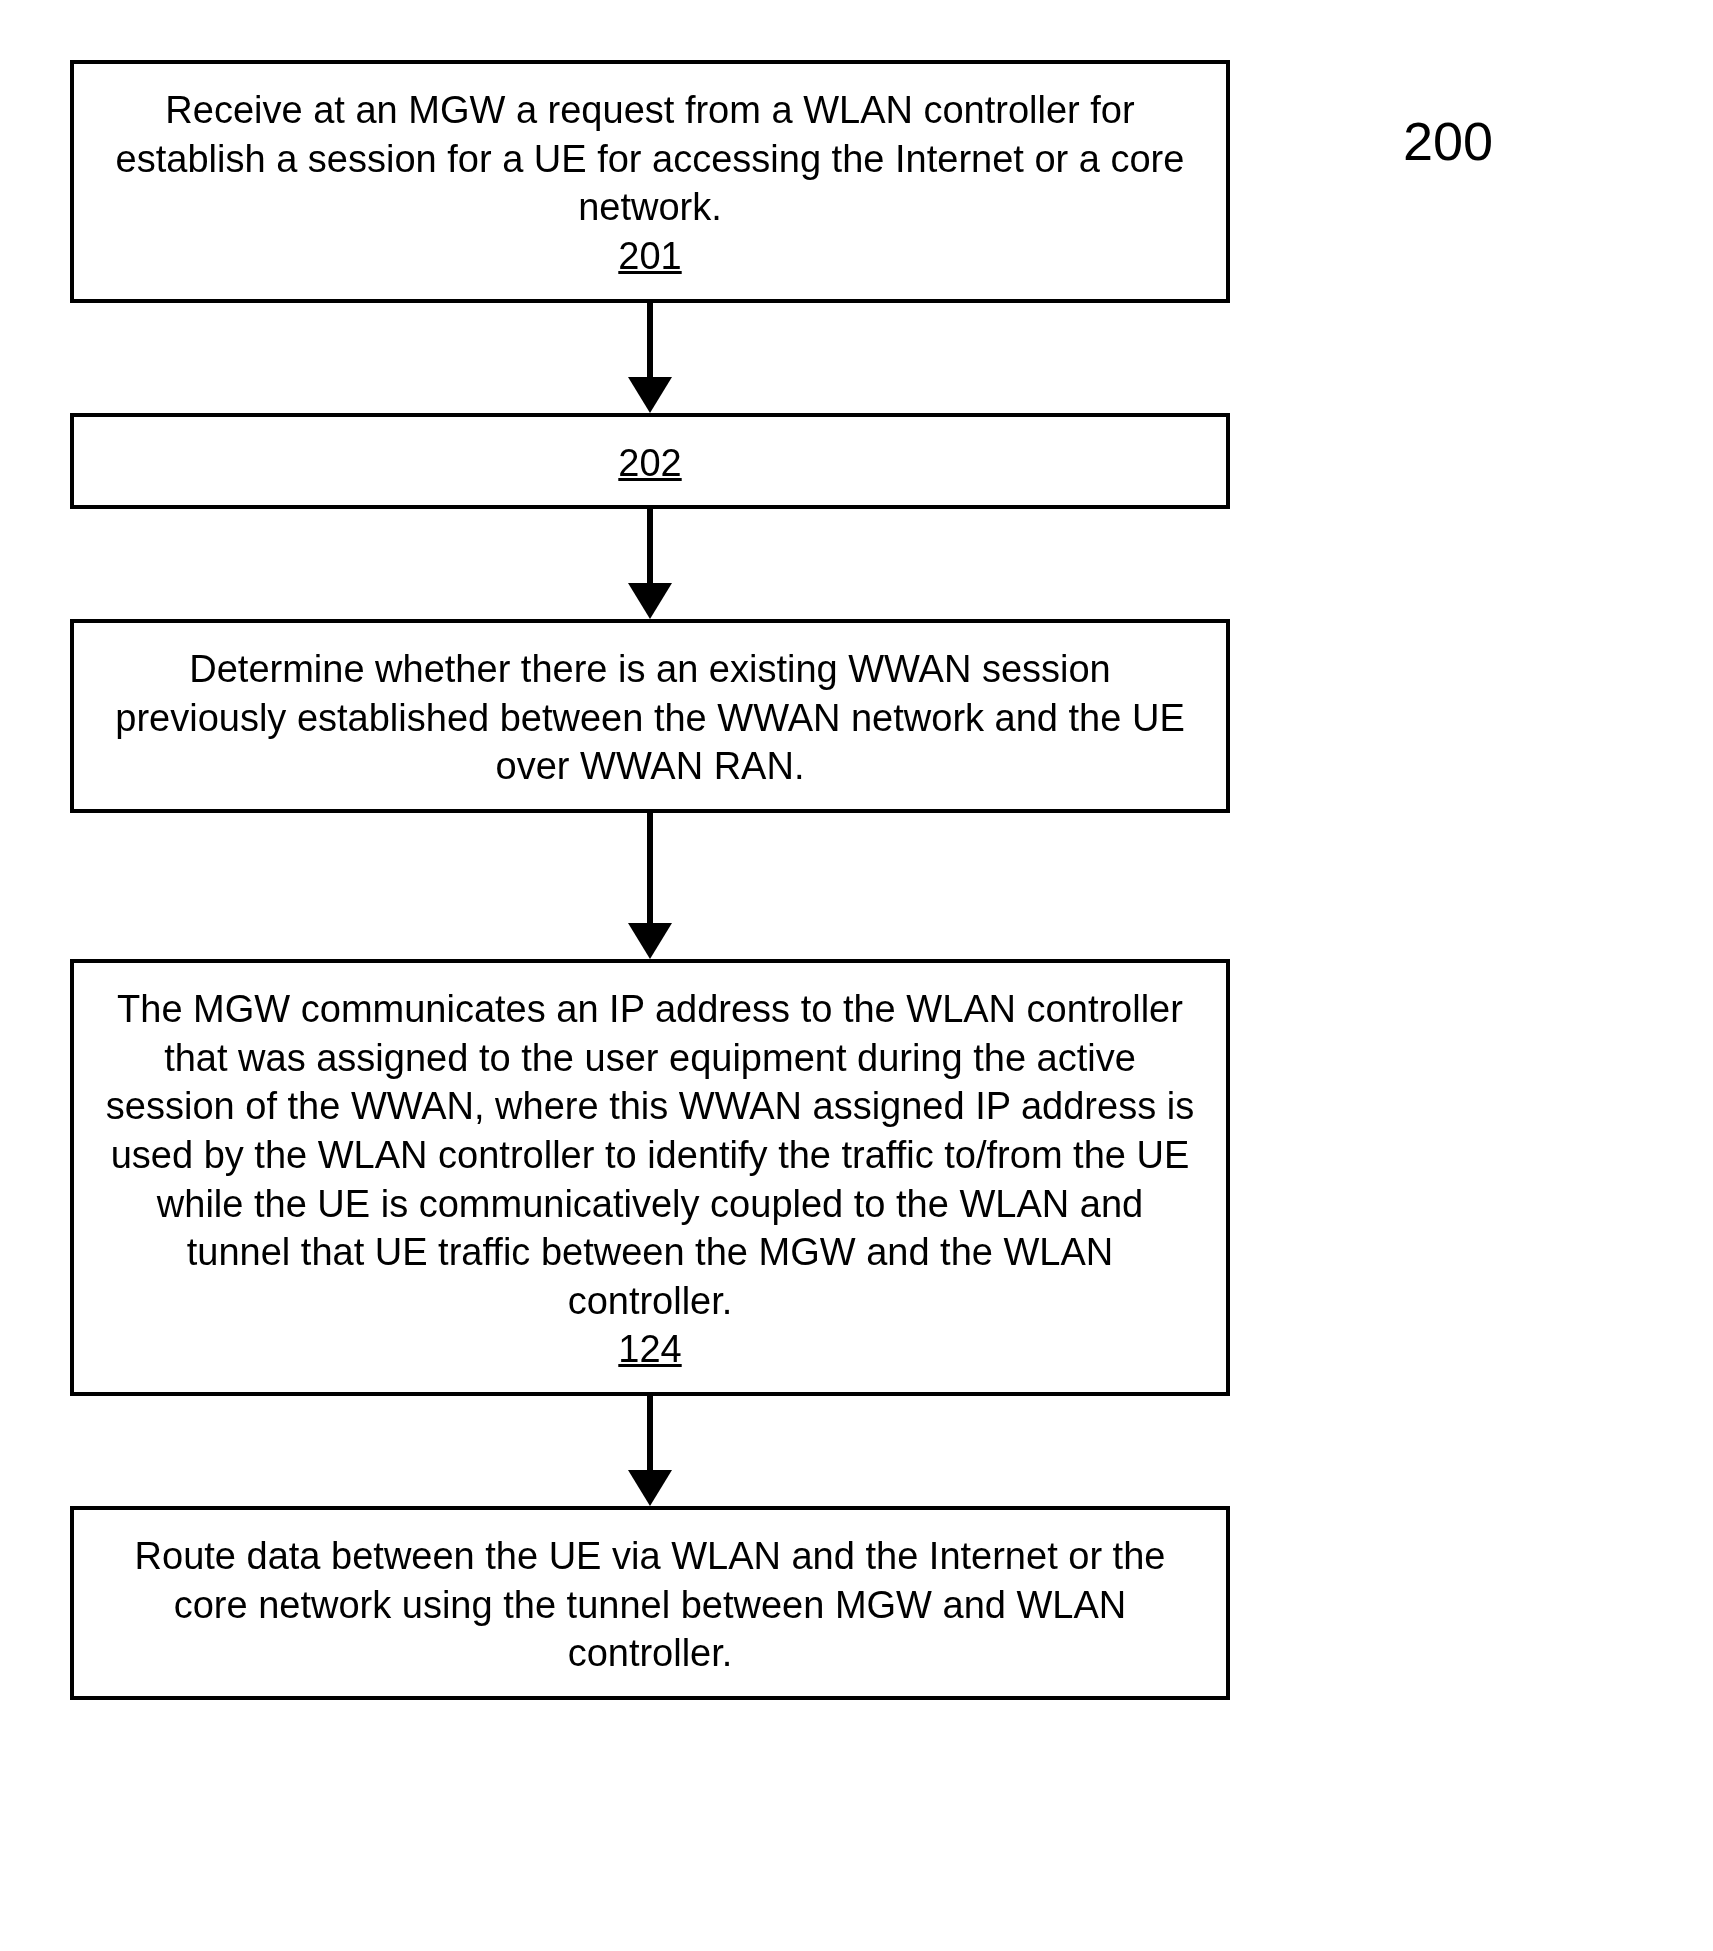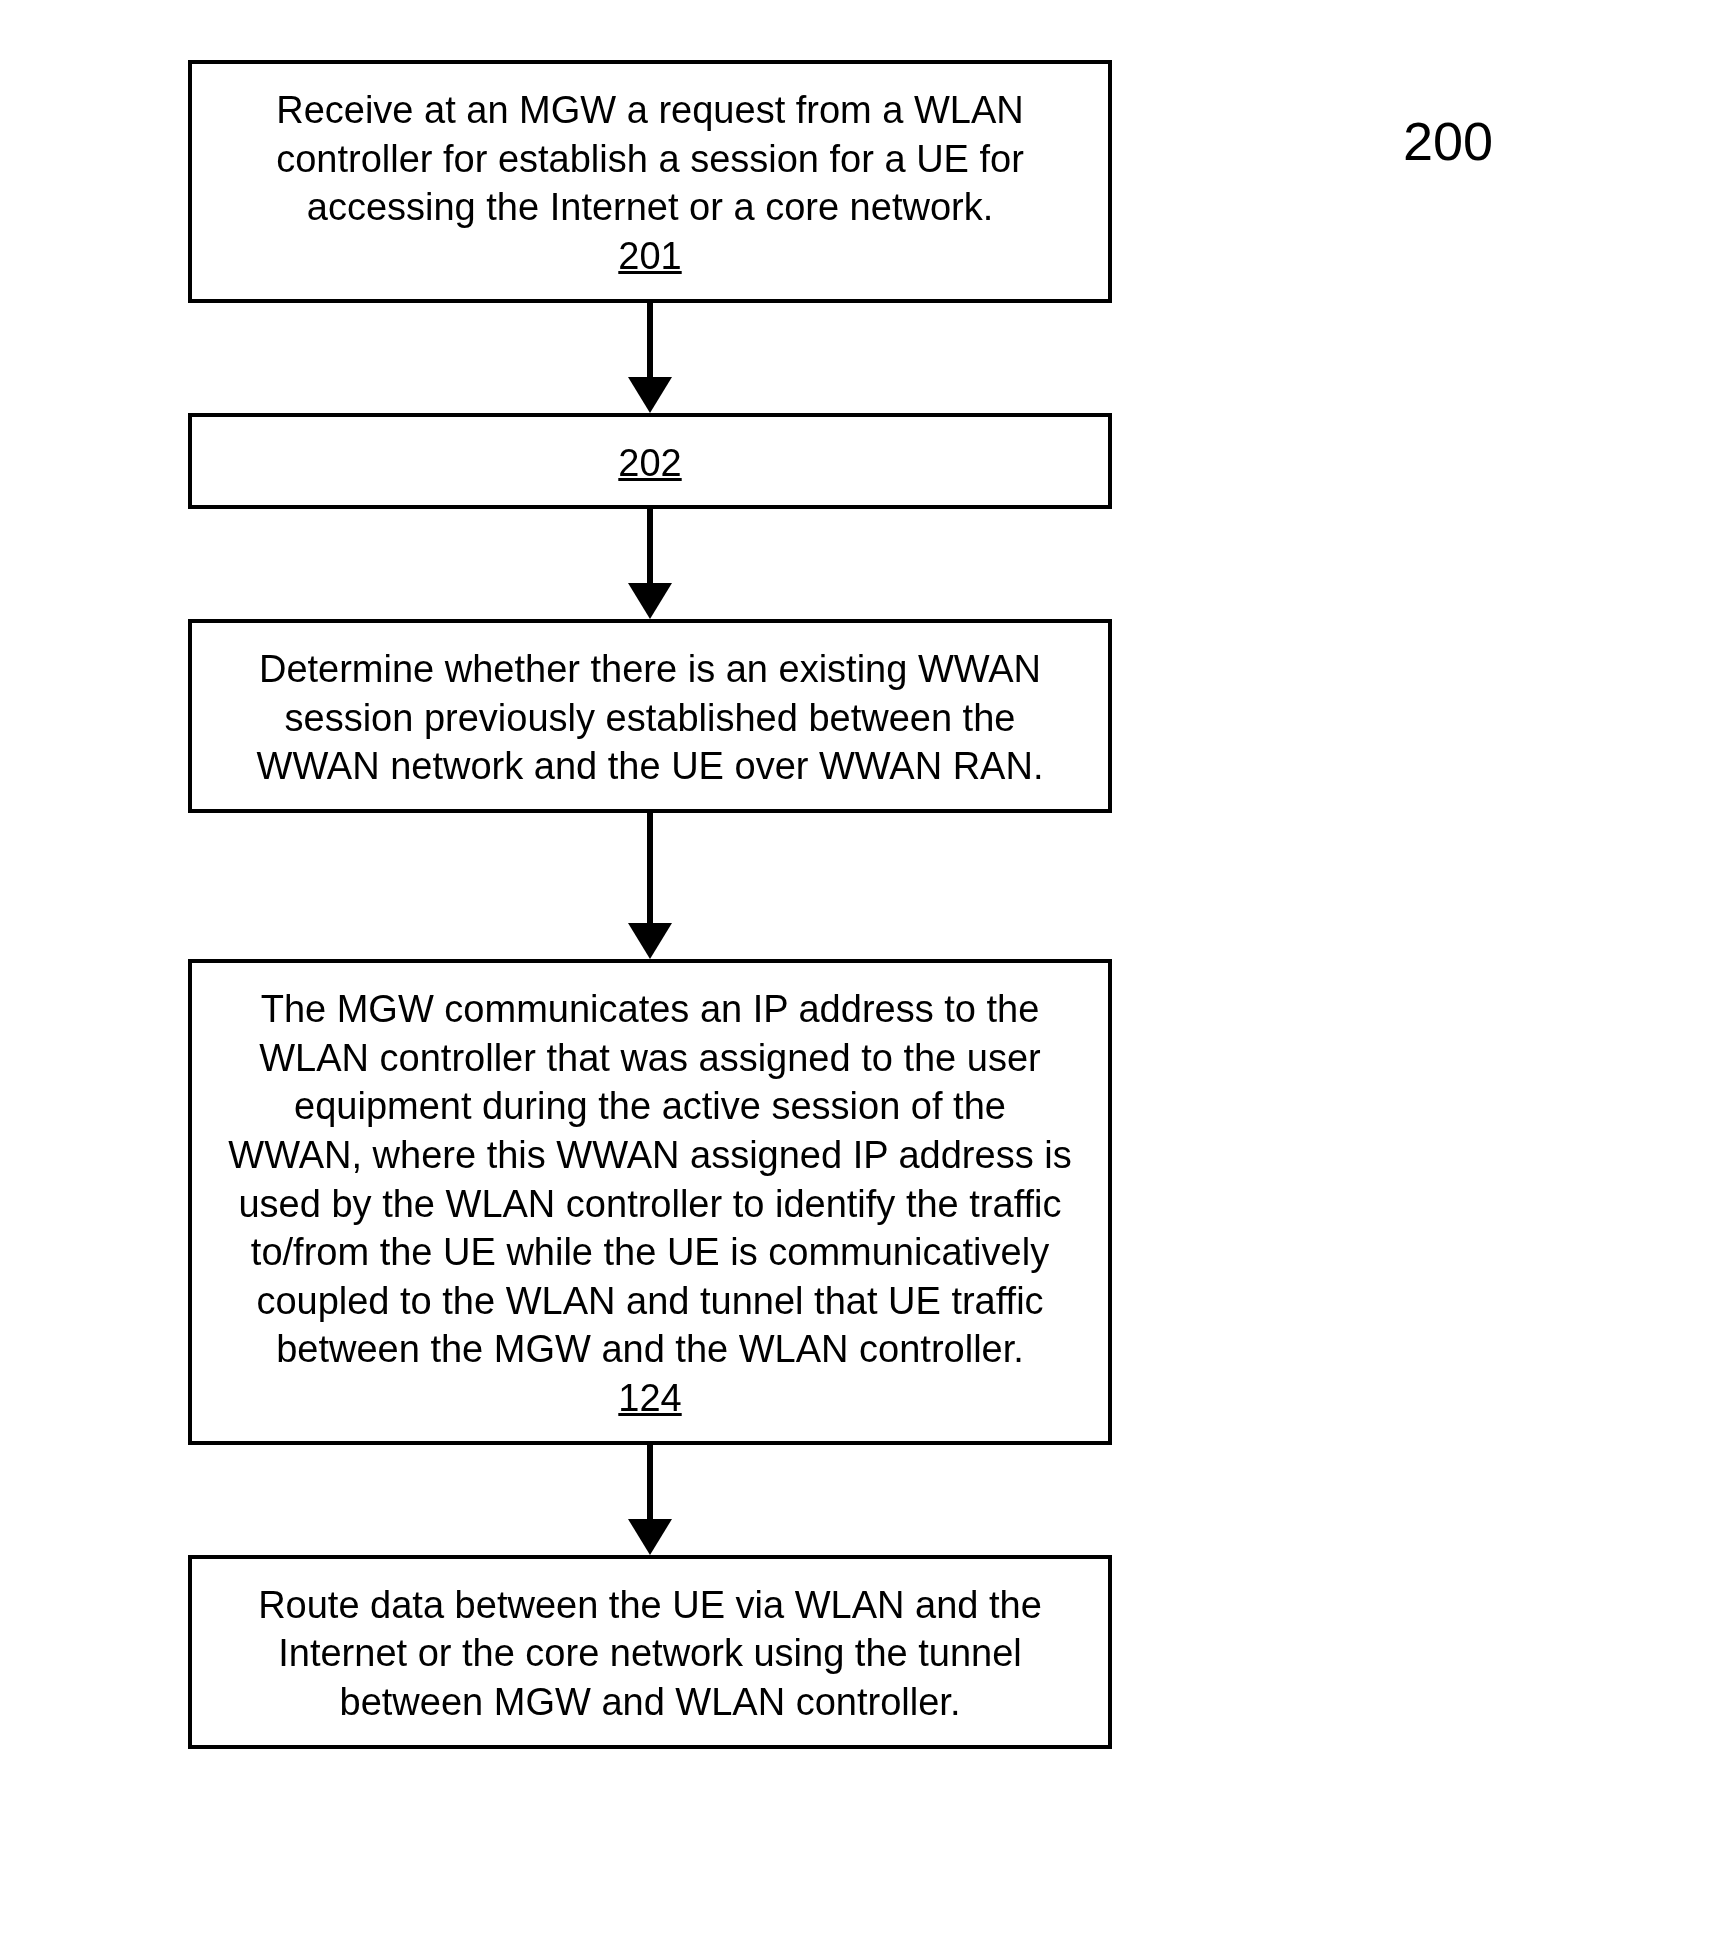--- a/index.html
+++ b/index.html
@@ -24,21 +24,21 @@
   .flow {
     position: absolute;
     left: 70px;
     top: 60px;
     width: 1160px;
     display: flex;
     flex-direction: column;
     align-items: center;
   }
   .node {
-    width: 924px;
+    width: 1160px;
     border: 4px solid #000;
     box-sizing: border-box;
     text-align: center;
     padding: 22px 30px 18px 30px;
     font-size: 38px;
     line-height: 1.28;
   }
   .node .ref {
     text-decoration: underline;
     margin-top: 0;

